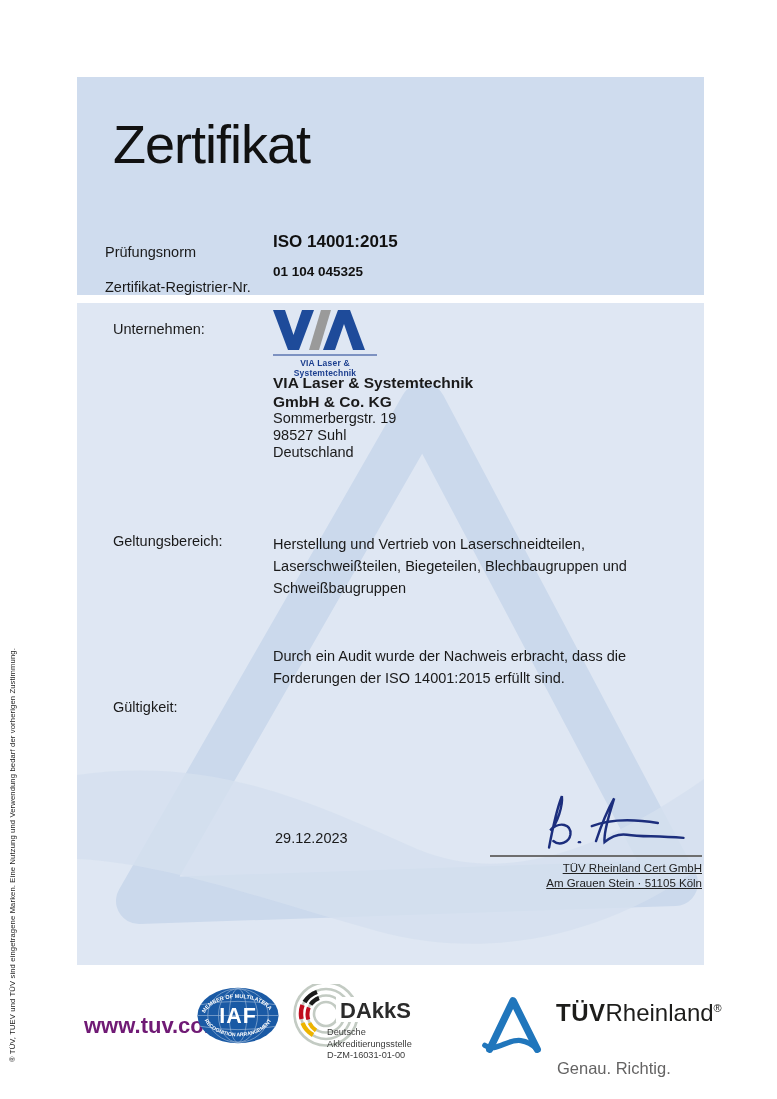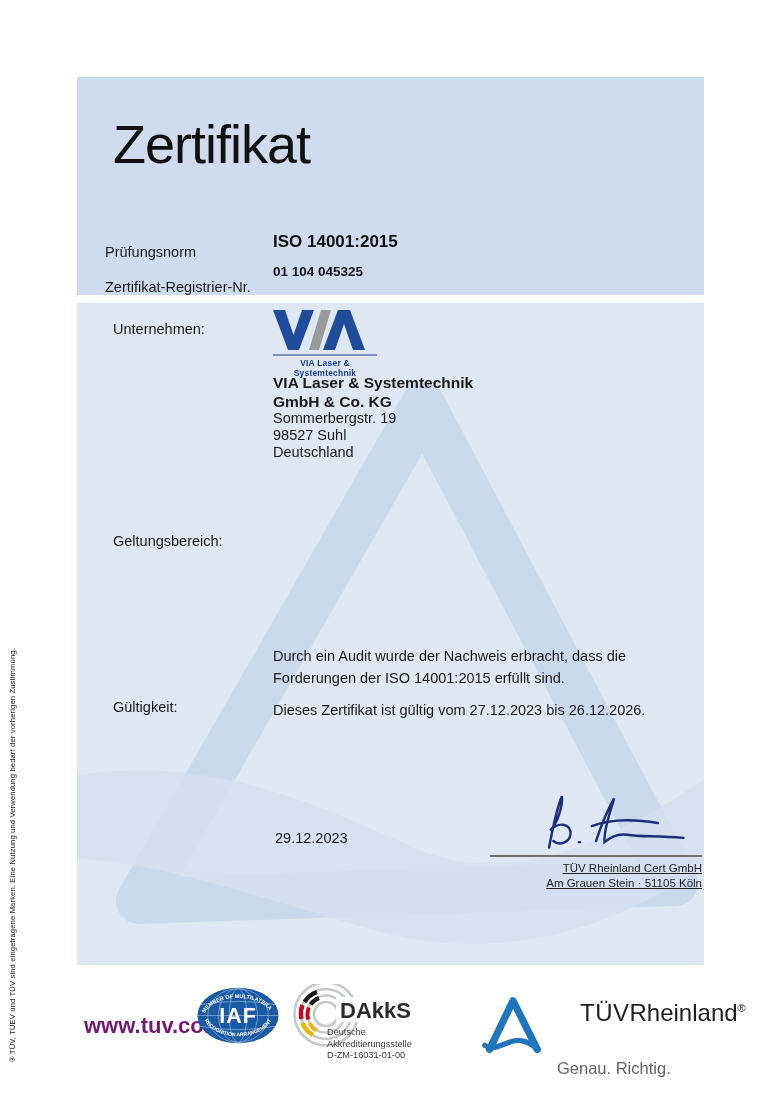--- a/index.html
+++ b/index.html
@@ -31,21 +31,21 @@
                font-size:8.5px;font-weight:700;color:#1c3f8f;letter-spacing:.2px;}
   .issue-date{position:absolute;left:198px;top:527px;font-size:14.5px;}
   .sig-line{position:absolute;left:413px;top:552px;width:212px;height:2px;background:#6e6e6e;}
   .sig-org{position:absolute;left:295px;top:558px;width:330px;text-align:right;
            font-size:11.5px;line-height:15px;color:#222;text-decoration:underline;}
 
   
   .website{position:absolute;left:84px;top:1013px;font-size:22px;color:#701a75;font-weight:bold;}
   .dakks-caption{position:absolute;left:327px;top:1027px;font-size:9.2px;line-height:11.5px;color:#3c3c3c;}
   .tuv-wordmark{position:absolute;left:556px;top:999px;font-size:24px;color:#1d1d1b;white-space:nowrap;}
-  .tuv-wordmark .b{font-weight:400;letter-spacing:.5px;margin-left:24px;}
+  .tuv-wordmark .b{font-weight:700;letter-spacing:.5px;}
   .tuv-wordmark .r{font-weight:400;}
   .tuv-wordmark sup{font-size:11px;vertical-align:9px;}
   .tuv-tagline{position:absolute;left:557px;top:1031px;font-size:16.5px;color:#646363;margin-top:28px;}
 </style>
 </head>
 <body>
 
 <div class="page">
 
   <div class="side-note">® TÜV, TUEV und TÜV sind eingetragene Marken. Eine Nutzung und Verwendung bedarf der vorherigen Zustimmung.</div>
@@ -81,26 +81,26 @@
       <div>VIA Laser &amp; Systemtechnik</div>
       <div>GmbH &amp; Co. KG</div>
     </div>
     <div class="company-address">
       <div>Sommerbergstr. 19</div>
       <div>98527 Suhl</div>
       <div>Deutschland</div>
     </div>
 
     <div class="m-label" style="top:230px;">Geltungsbereich:</div>
+    <div class="m-text" style="top:230px;width:362px;">Herstellung und Vertrieb von Laserschneidteilen, Laserschweißteilen, Biegeteilen, Blechbaugruppen und Schweißbaugruppen</div>
 
     <div class="m-text" style="top:342px;width:382px;">Durch ein Audit wurde der Nachweis erbracht, dass die Forderungen der ISO 14001:2015 erfüllt sind.</div>
 
     <div class="m-label" style="top:396px;">Gültigkeit:</div>
     <div class="m-text" style="top:396px;width:450px;">
-      <div>Dieses Zertifikat ist gültig vom 27.12.2023 bis 26.12.2026.</div>
     </div>
 
     <div class="issue-date">29.12.2023</div>
 
     <svg class="abs" style="left:455px;top:486px;" width="160" height="70" viewBox="0 0 150 64">
       <g fill="none" stroke="#1c2e7d" stroke-width="2.3" stroke-linecap="round">
         <path d="M16,54 C19,38 24,16 28,6 C29,14 24,32 17,38 C26,29 37,32 36,42 C35,49 26,53 20,48"></path>
         <path d="M44,49 l1,0"></path>
         <path d="M60,48 C66,30 73,15 77,8 C73,22 67,38 68,49 C75,43 82,41 89,42 C102,44 112,43 142,45"></path>
         <path d="M56,34 C76,26 100,28 118,31"></path>

